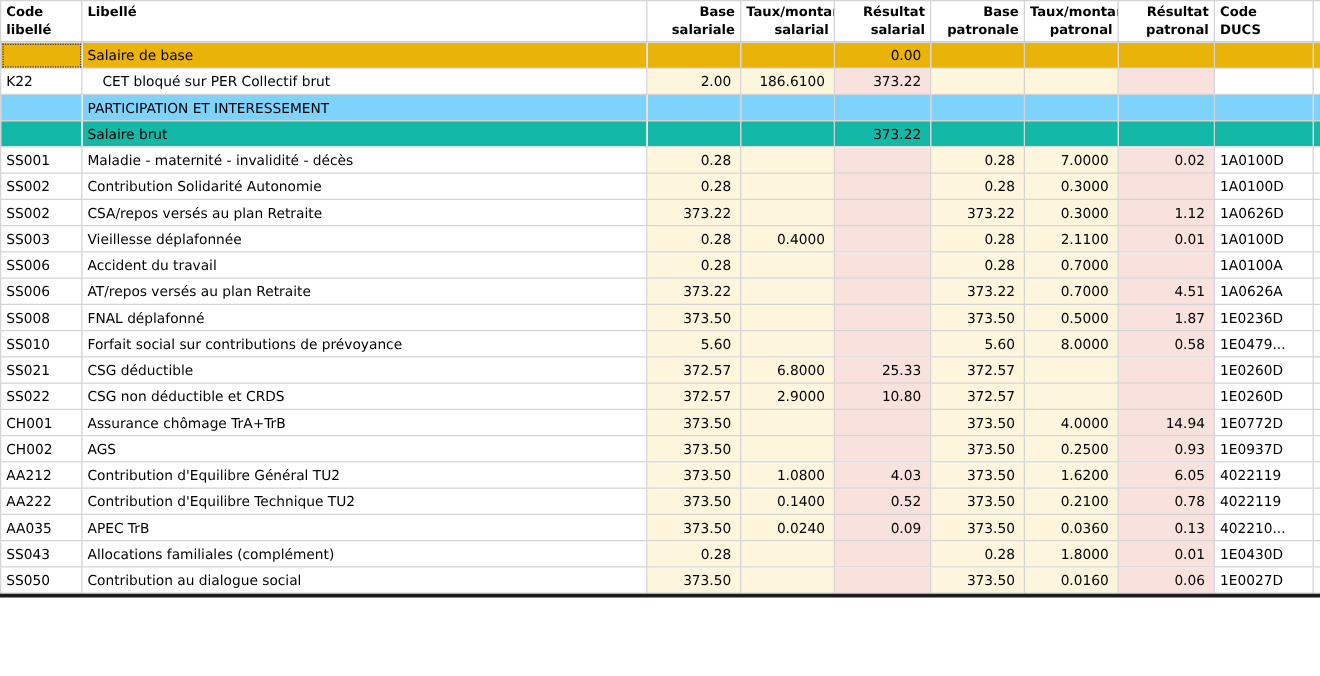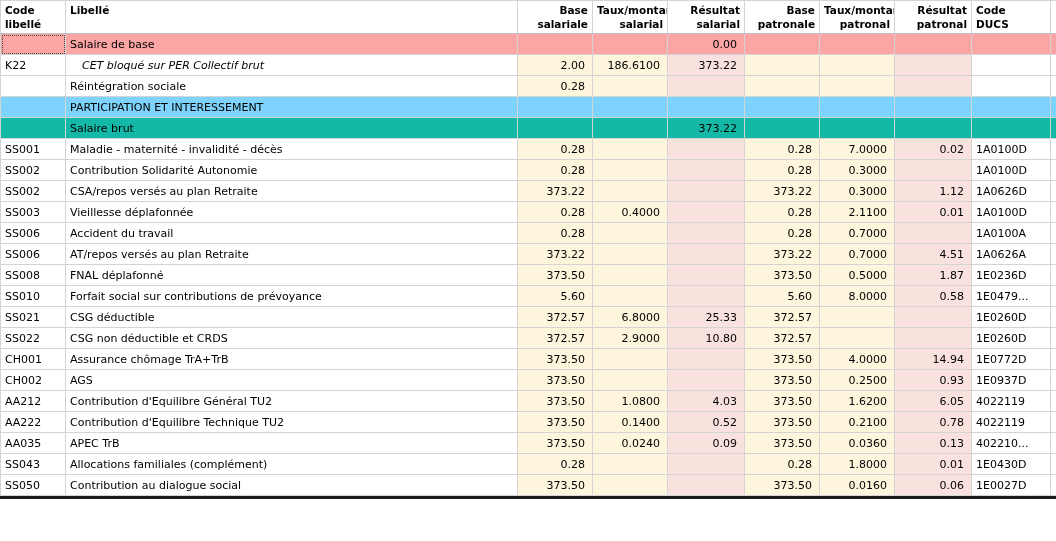--- a/index.html
+++ b/index.html
@@ -39,24 +39,24 @@
   }
   tbody td {
     height: 21px;
     background: #ffffff;
   }
   .a-right { text-align: right; }
   .a-left  { text-align: left; }
   td.a-right { padding-right: 7px; }
   td.t-cream { background: #fdf6dc; }
   td.t-pink  { background: #f9e1de; }
-  tr.r-selected td { background: #fca5a5; }
+  tr.r-selected td { background: #eab308; }
   tr.r-subtotal td { background: #14b8a6; }
   tr.r-plain td    { background: #7dd3fc; }
-  tr.indent td.c-libelle { padding-left: 16px; font-style: italic; }
+  tr.indent td.c-libelle { padding-left: 16px; }
   td.focus-cell {
     outline: 1px dotted #444;
     outline-offset: -2px;
   }
   #bottom-edge {
     width: 1056px;
     height: 3px;
     background: #1b1b1b;
   }
 </style>
@@ -117,32 +117,20 @@
           <td class="c-libelle a-left">CET bloqué sur PER Collectif brut</td>
           <td class="c-base_sal a-right t-cream">2.00</td>
           <td class="c-taux_sal a-right t-cream">186.6100</td>
           <td class="c-res_sal a-right t-pink">373.22</td>
           <td class="c-base_pat a-right t-cream"></td>
           <td class="c-taux_pat a-right t-cream"></td>
           <td class="c-res_pat a-right t-pink"></td>
           <td class="c-ducs a-left"></td>
           <td class="c-filler"></td>
         </tr>
-        <tr class="r-normal">
-          <td class="c-code a-left"></td>
-          <td class="c-libelle a-left">Réintégration sociale</td>
-          <td class="c-base_sal a-right t-cream">0.28</td>
-          <td class="c-taux_sal a-right t-cream"></td>
-          <td class="c-res_sal a-right t-pink"></td>
-          <td class="c-base_pat a-right t-cream"></td>
-          <td class="c-taux_pat a-right t-cream"></td>
-          <td class="c-res_pat a-right t-pink"></td>
-          <td class="c-ducs a-left"></td>
-          <td class="c-filler"></td>
-        </tr>
         <tr class="r-plain">
           <td class="c-code a-left"></td>
           <td class="c-libelle a-left">PARTICIPATION ET INTERESSEMENT</td>
           <td class="c-base_sal a-right"></td>
           <td class="c-taux_sal a-right"></td>
           <td class="c-res_sal a-right"></td>
           <td class="c-base_pat a-right"></td>
           <td class="c-taux_pat a-right"></td>
           <td class="c-res_pat a-right"></td>
           <td class="c-ducs a-left"></td>

